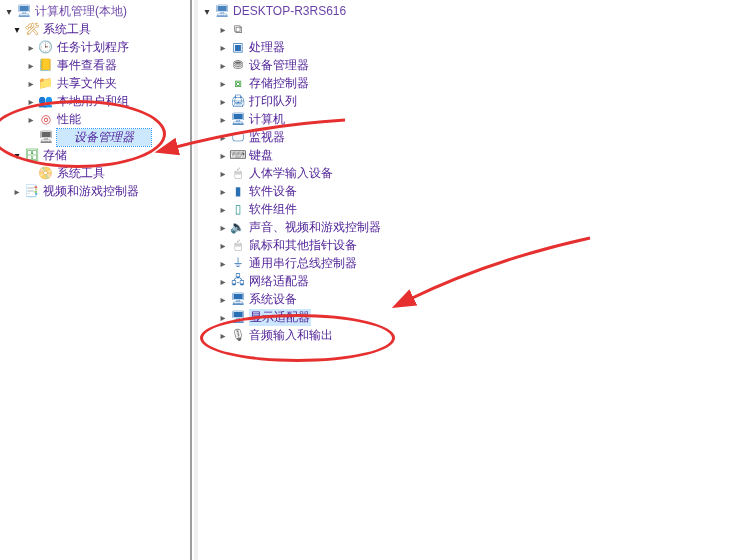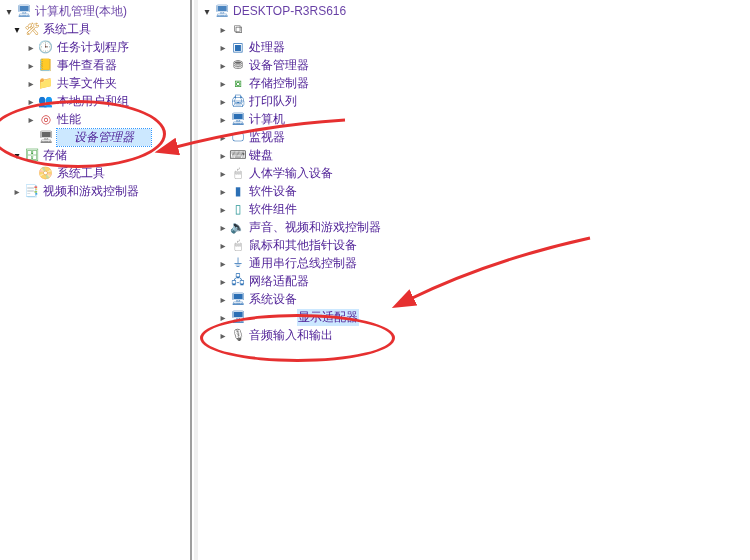--- a/index.html
+++ b/index.html
@@ -60,21 +60,20 @@
   .label { color: #4c1d95; }
   .row.selected .label {
     background: #cce8ff;
     outline: 1px dotted #3399ff;
     padding: 0 17px;
     font-style: italic;
   }
   .row.highlight .label {
     background: #cce8ff;
     padding: 0 1px;
-    margin-left: 48px;
   }
   
   .ellipse {
     position: absolute;
     border: 3px solid #e63030;
     border-radius: 50%;
     pointer-events: none;
   }
   .arrow-svg {
     position: absolute;

